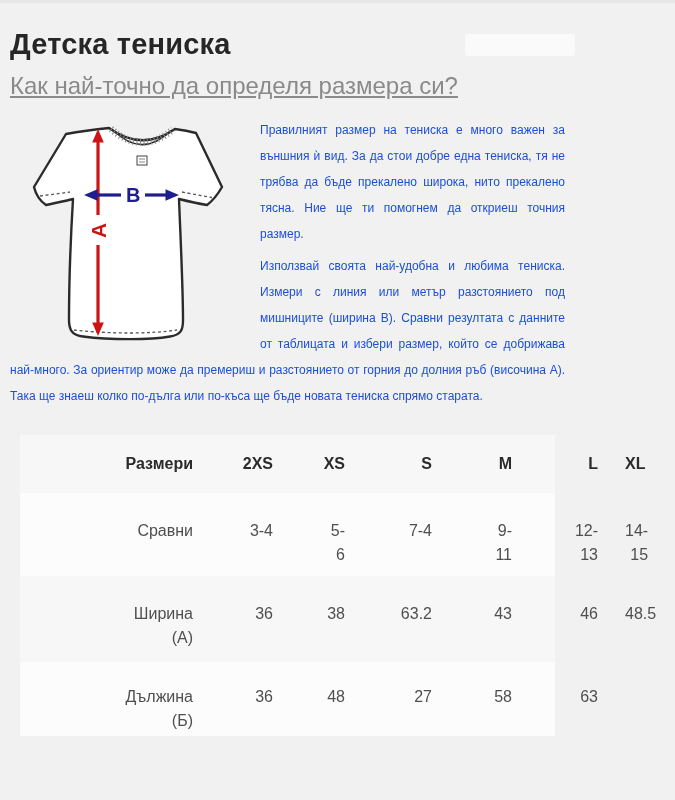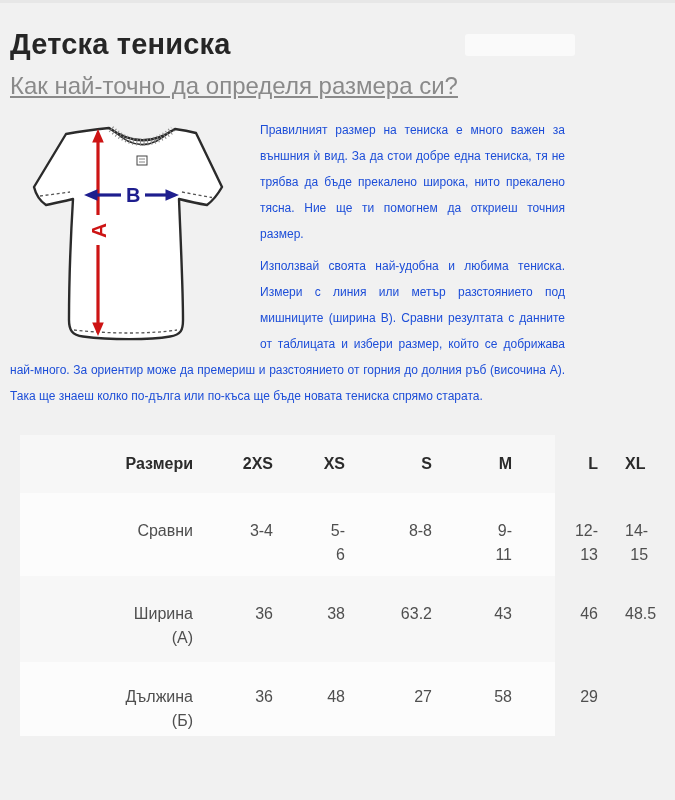--- a/index.html
+++ b/index.html
@@ -131,21 +131,21 @@
       <div data-name="table-header-cell">M</div>
       <div data-name="table-header-cell">L</div>
       <div data-name="table-header-cell">XL</div>
     </div>
 
     <div class="t-row t-body t-r1 stripe-b" data-name="table-row-years">
       <div data-name="row-label">Сравни</div>
       <div data-name="table-cell">3-4</div>
       <div data-name="table-cell">5-
 6</div>
-      <div data-name="table-cell">8-8</div>
+      <div data-name="table-cell">7-4</div>
       <div data-name="table-cell">9-
 11</div>
       <div data-name="table-cell">12-
 13</div>
       <div data-name="table-cell">14-
 15</div>
     </div>
 
     <div class="t-row t-body t-r2 stripe-a" data-name="table-row-width">
       <div data-name="row-label">Ширина
@@ -158,17 +158,17 @@
       <div data-name="table-cell">48.5</div>
     </div>
 
     <div class="t-row t-body t-r3 stripe-b" data-name="table-row-length">
       <div data-name="row-label">Дължина
 (Б)</div>
       <div data-name="table-cell">36</div>
       <div data-name="table-cell">48</div>
       <div data-name="table-cell">27</div>
       <div data-name="table-cell">58</div>
-      <div data-name="table-cell">29</div>
+      <div data-name="table-cell">63</div>
     </div>
   </section>
 
 </div>
 
 </body></html>

